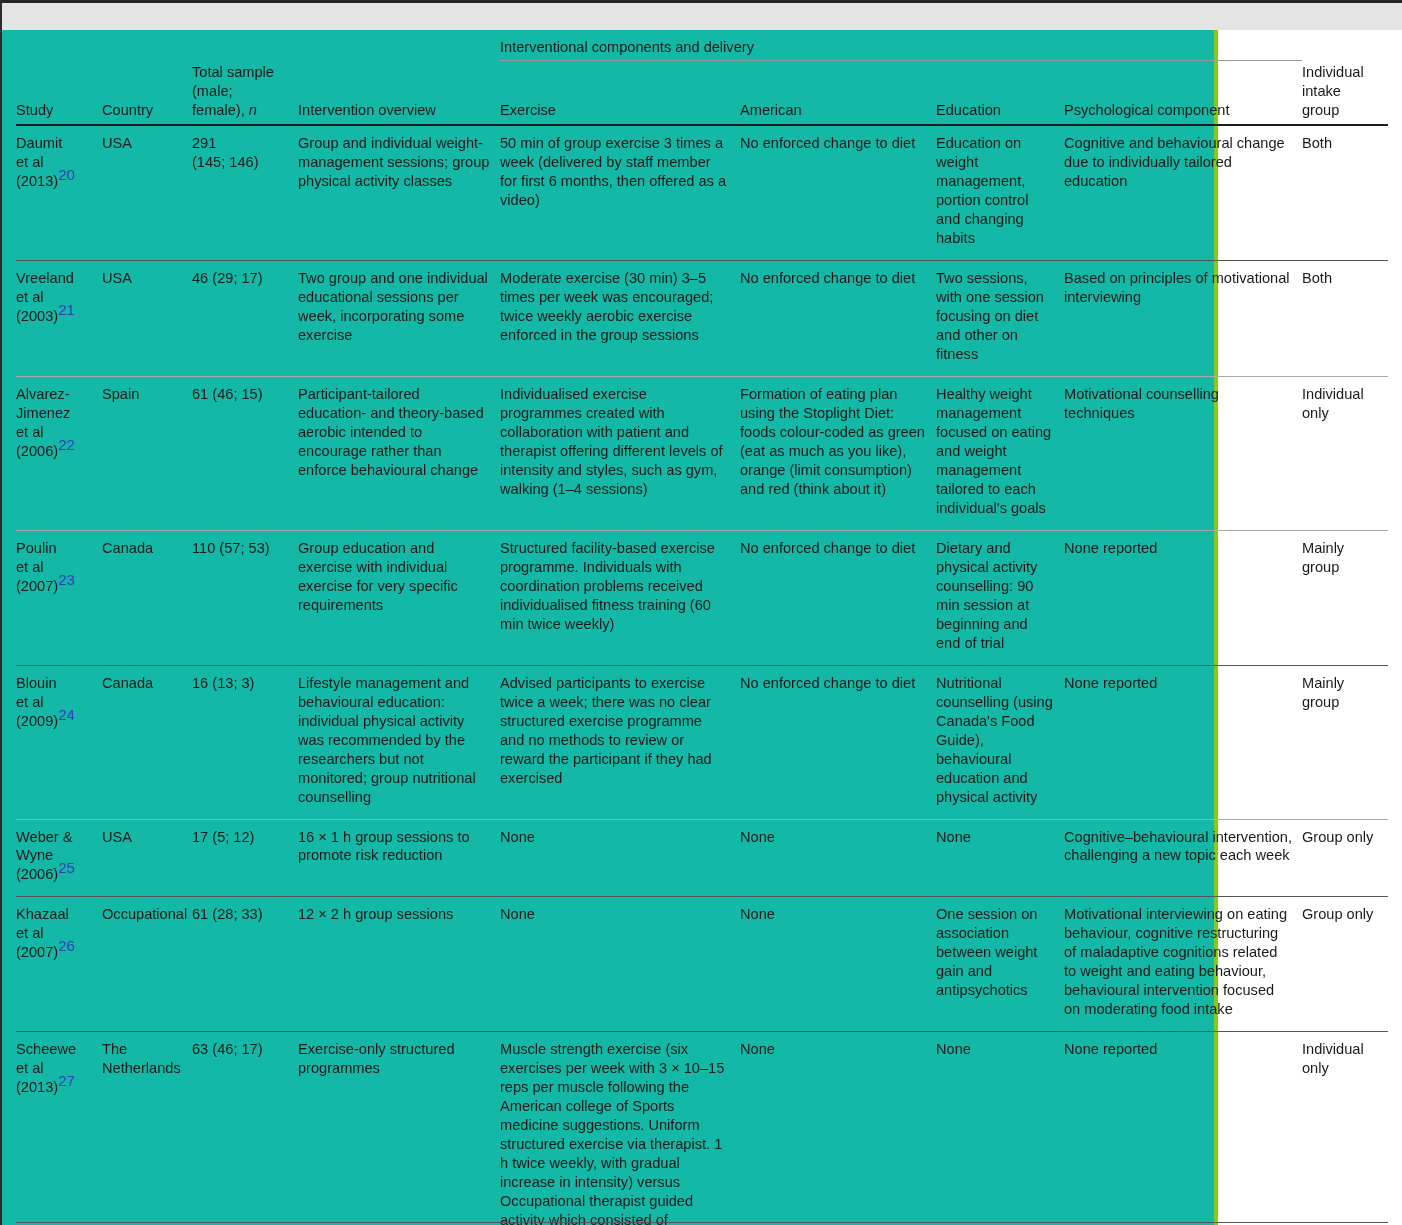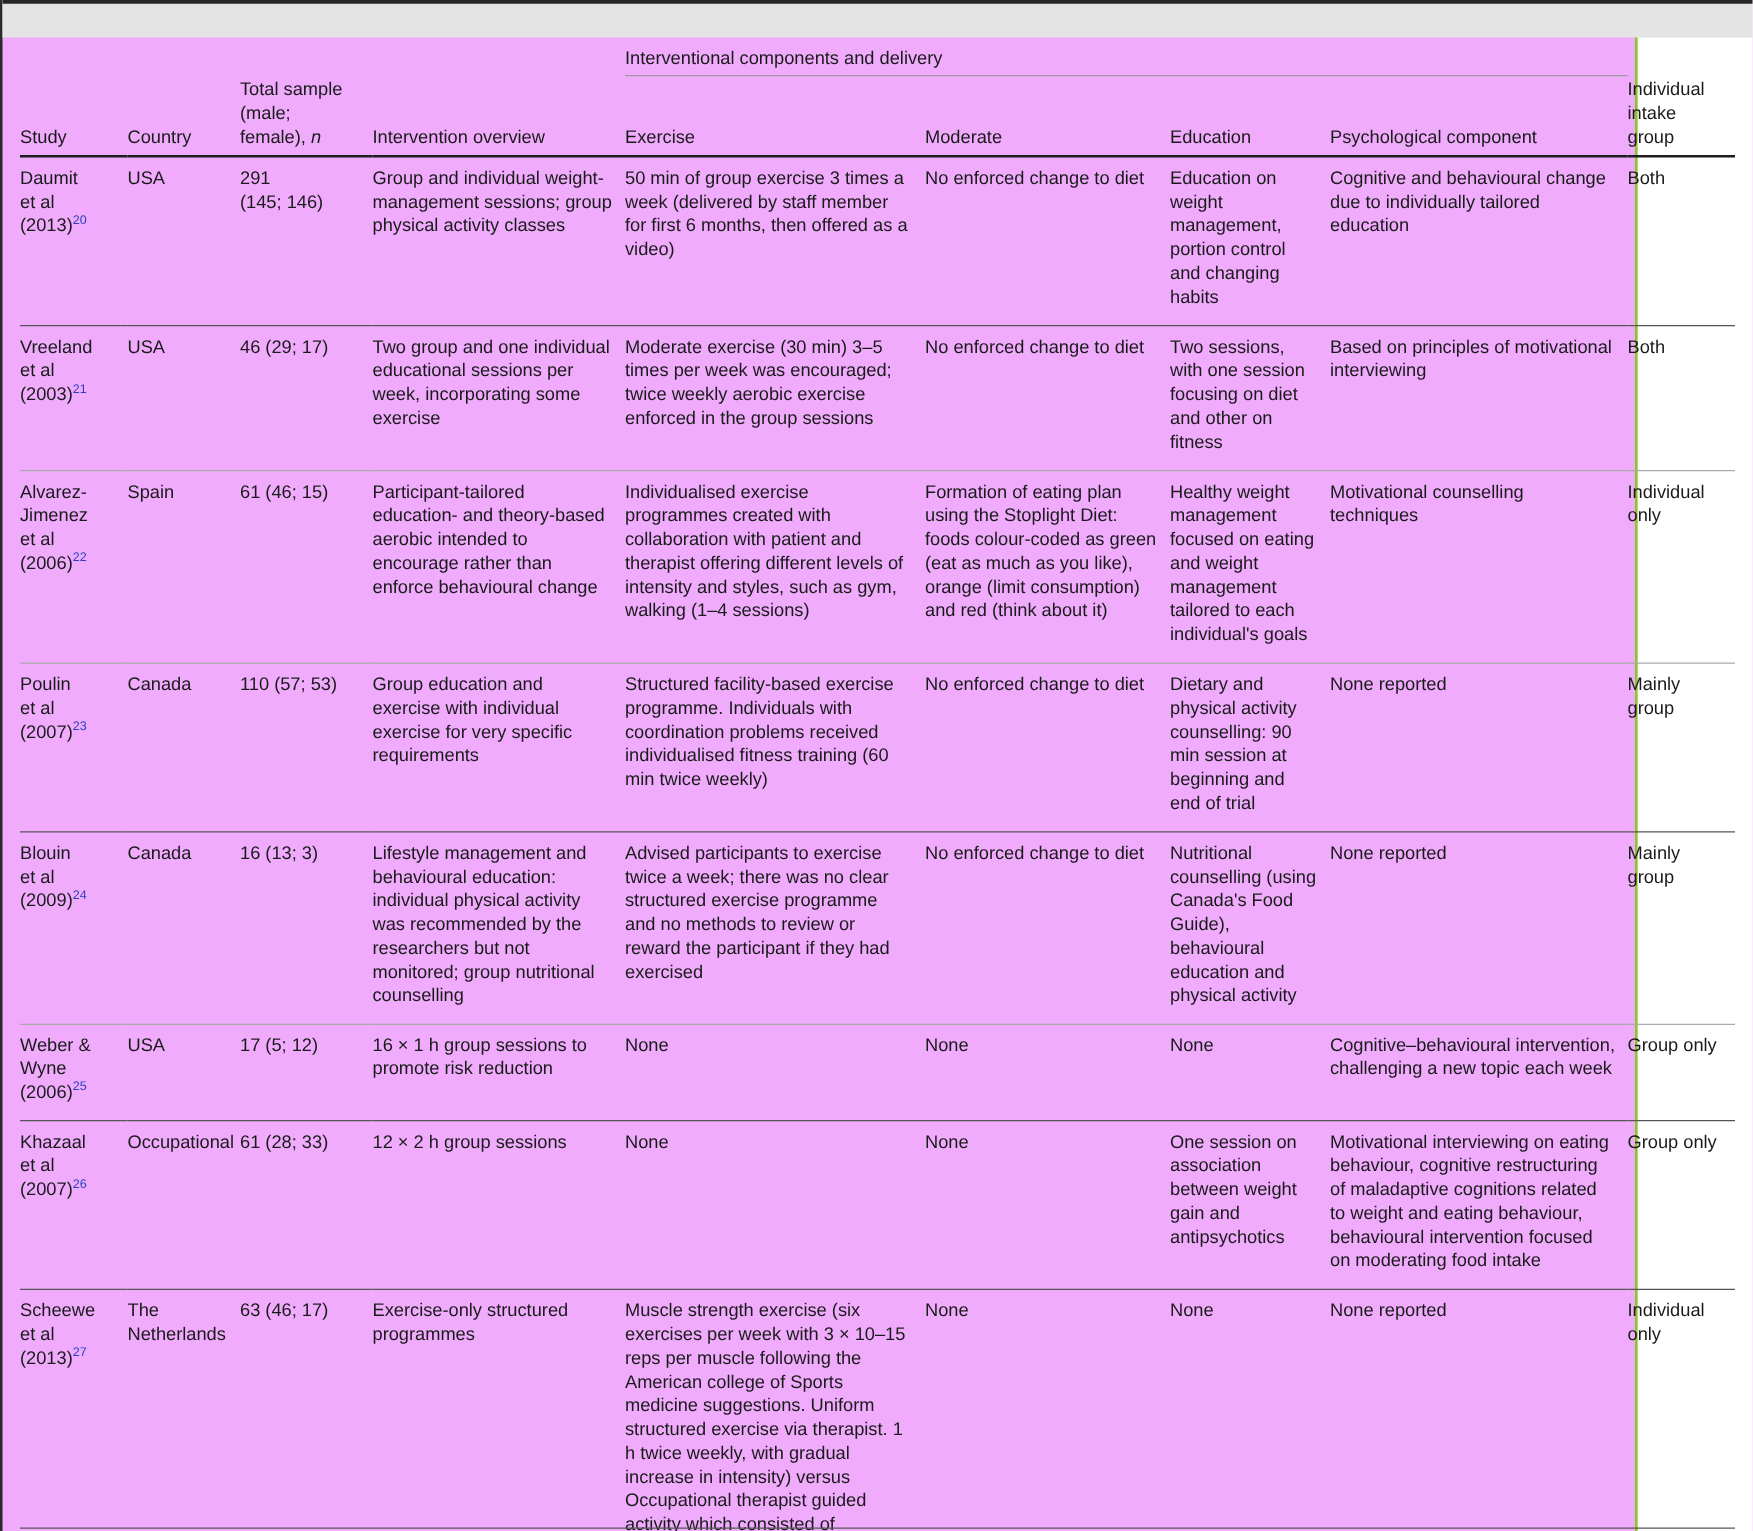--- a/index.html
+++ b/index.html
@@ -11,26 +11,26 @@
   body {
     width: 1402px;
     height: 1225px;
     font-family: "Liberation Sans", sans-serif;
     color: #1a1a1a;
     overflow: hidden;
   }
 
   #page {
     position: relative;
-    width: 1310px;
+    width: 1218px;
     height: 1225px;
     box-sizing: border-box;
-    background: #f0abfc;
+    background: #14b8a6;
     border-left: 2px solid #2b2b2b;
-    border-right: 2px solid #84cc16;
+    border-right: 4px solid #84cc16;
   }
 
   
   #top-banner {
     position: absolute;
     left: 0;
     top: 0;
     width: 1402px;
     height: 30px;
     background: #e4e4e4;
@@ -104,21 +104,21 @@
   tbody tr.datarow.thickline > td {
     border-bottom: 1.6px solid #555555;
   }
   tbody tr.datarow:last-child > td {
     border-bottom: none;
   }
   td.num-cell { text-align: right; padding-right: 14px; }
 
   sup.ref {
     color: #2b3fbf;
-    font-size: 10px;
+    font-size: 15px;
     vertical-align: super;
     line-height: 0;
   }
 
   
   #bottom-rule {
     position: absolute;
     left: 14px;
     top: 1222px;
     width: 1372px;
@@ -155,21 +155,21 @@
         <tr class="colhead">
           <td>Study</td>
           <td>Country</td>
           <td class="num-head">
             <span class="hl">Total sample</span>
             <span class="hl">(male;</span>
             <span class="hl">female), <em class="ital">n</em></span>
           </td>
           <td>Intervention overview</td>
           <td>Exercise</td>
-          <td>Moderate</td>
+          <td>American</td>
           <td>Education</td>
           <td>Psychological component</td>
           <td>
             <span class="hl">Individual</span>
             <span class="hl">intake</span>
             <span class="hl">group</span>
           </td>
         </tr>
       </thead>
       <tbody id="table-body">

